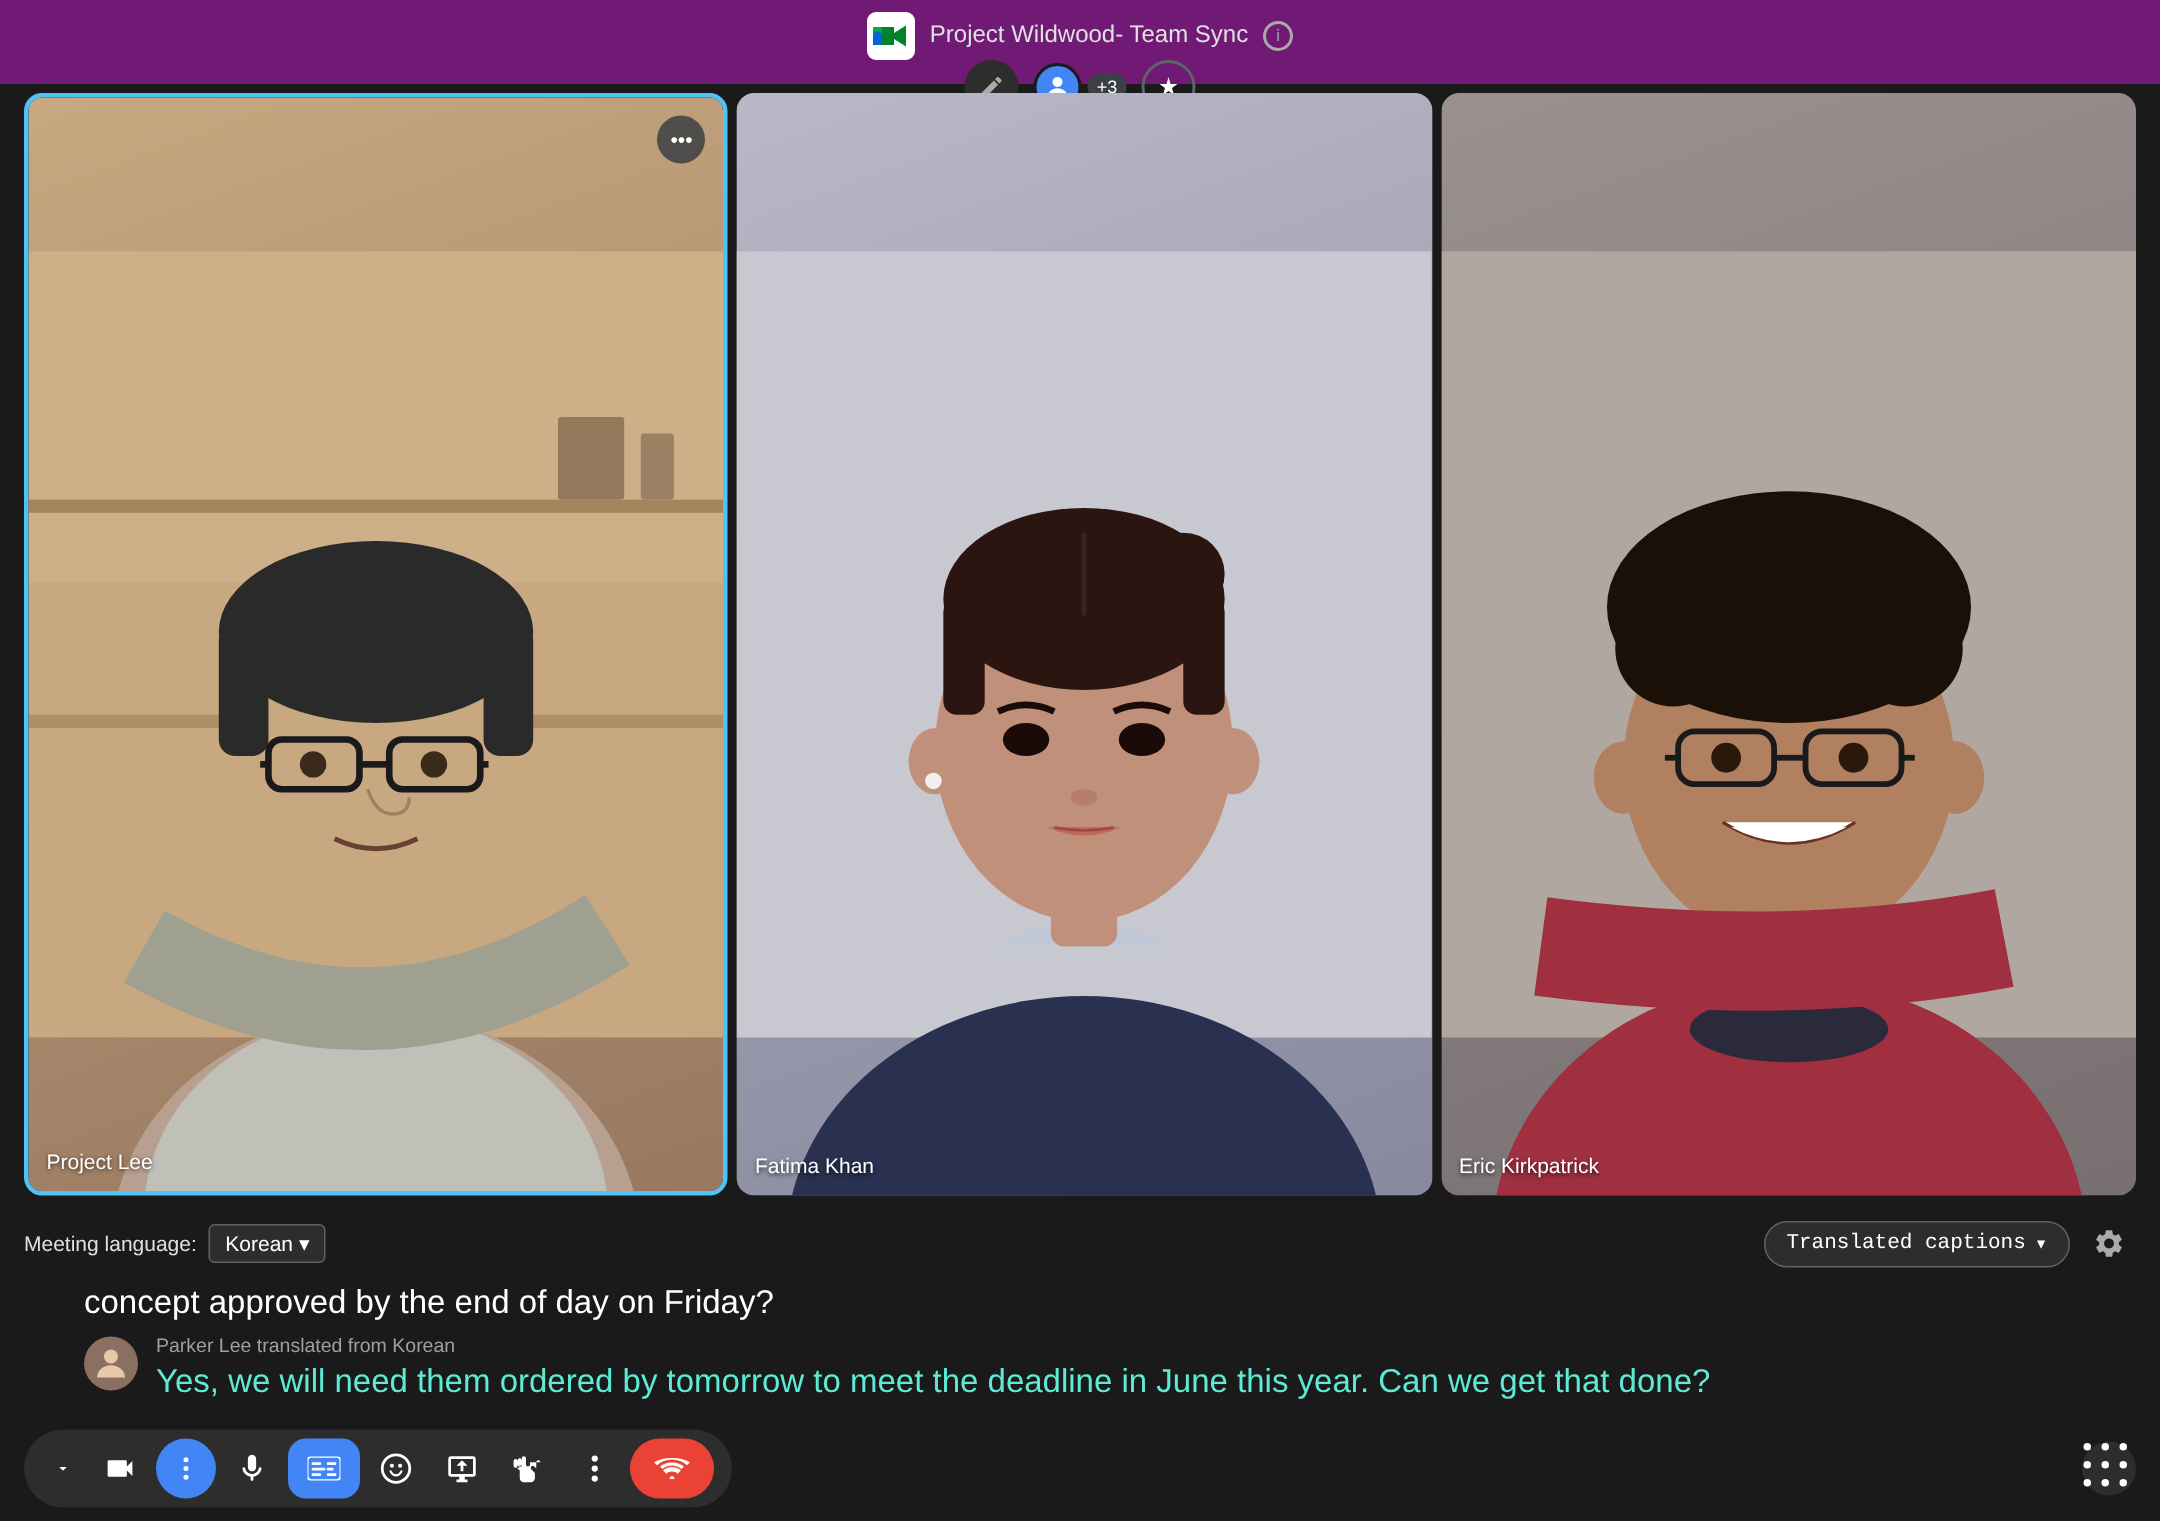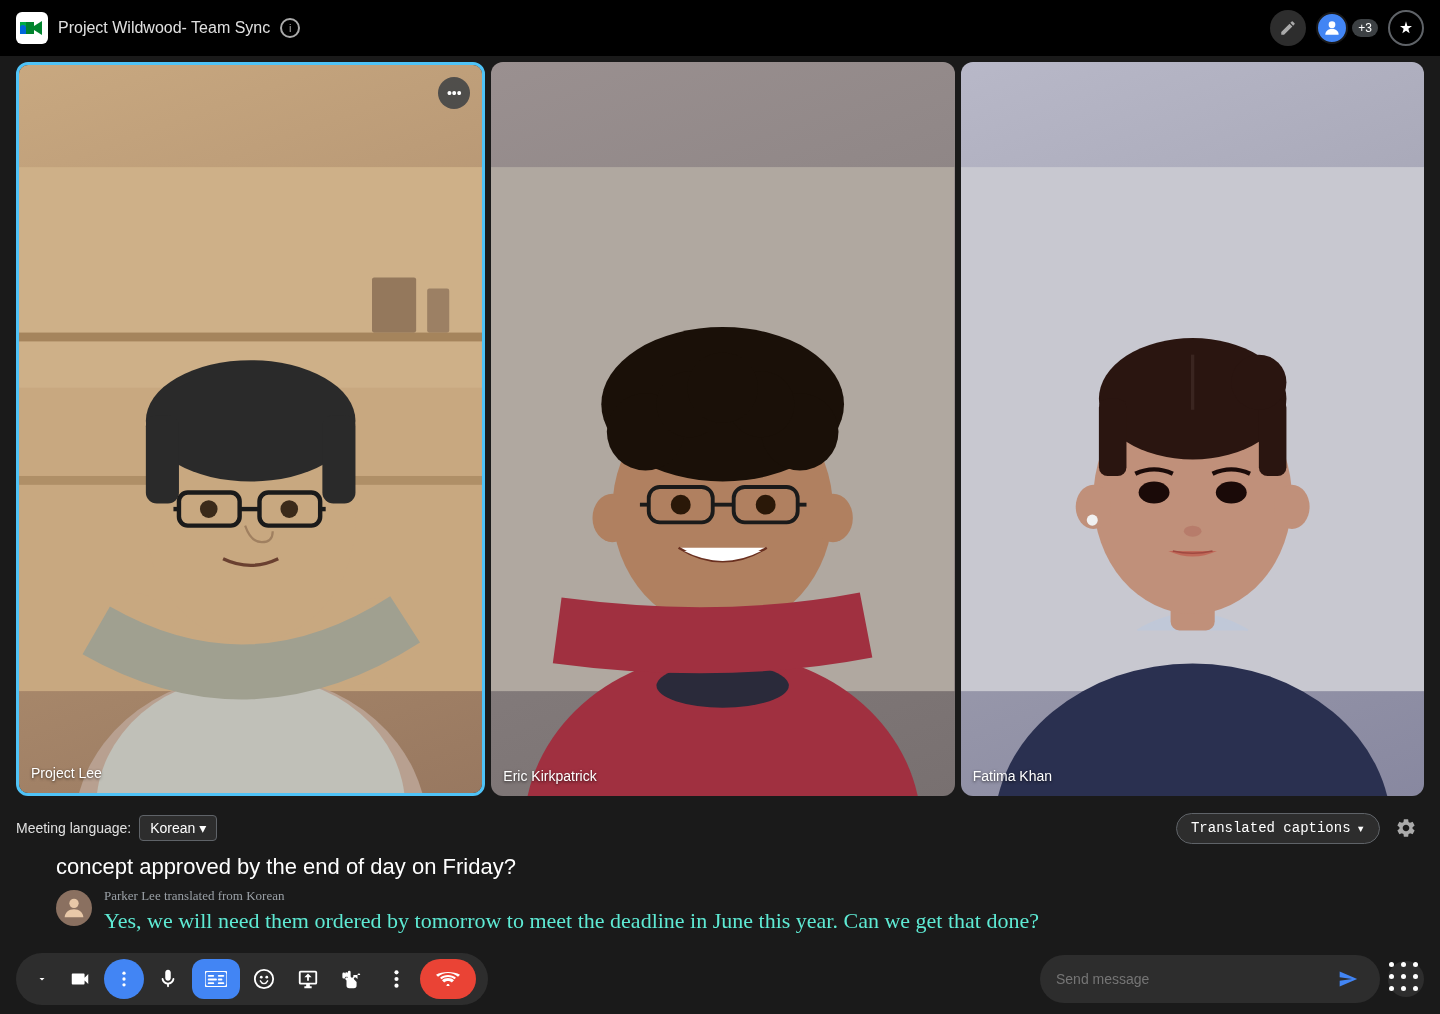--- a/index.html
+++ b/index.html
@@ -12,23 +12,24 @@
       overflow: hidden;
       display: flex;
       flex-direction: column;
     }
 
     
     .top-bar {
       display: flex;
       align-items: center;
       padding: 8px 16px;
-      background: #000000;
+      background: #701a75;
       height: 56px;
       justify-content: space-between;
+      flex-direction: column;
     }
     .top-bar-left {
       display: flex;
       align-items: center;
       gap: 10px;
     }
     .google-meet-logo {
       width: 32px;
       height: 32px;
     }
@@ -241,21 +242,20 @@
       margin-top: 2px;
       overflow: hidden;
       display: flex;
       align-items: center;
       justify-content: center;
       font-size: 14px;
       font-weight: bold;
     }
     .caption-speaker-text {
       flex: 1;
-      font-family: Liberation Serif, serif;
     }
     .speaker-label {
       font-size: 13px;
       color: #9aa0a6;
       margin-bottom: 2px;
     }
     .caption-line-2 {
       font-size: 22px;
       font-weight: 500;
       color: #5eead4;
@@ -485,20 +485,63 @@
         <ellipse cx="320" cy="430" rx="30" ry="40" fill="#c8a880" transform="rotate(15,320,430)"></ellipse>
 
         <path d="M70 420 q140 80 280-10" fill="none" stroke="#a0a090" stroke-width="50"></path>
       </svg>
     </div>
     <button class="more-btn">•••</button>
     <span class="participant-name">Project Lee</span>
   </div>
 
   <div class="video-tile">
+    <div class="video-bg-fatima">
+      <svg viewBox="0 0 420 475" width="100%" height="100%" xmlns="http://www.w3.org/2000/svg" style="position:absolute;top:0;left:0;">
+        <rect width="420" height="475" fill="#b0b0c0"></rect>
+
+        <rect width="420" height="475" fill="#c8c8d0"></rect>
+
+        <ellipse cx="210" cy="600" rx="180" ry="150" fill="#2a3050"></ellipse>
+
+        <path d="M160 420 q50 -30 100 0" fill="#c0c8d8" stroke="#c0c8d8" stroke-width="2"></path>
+
+        <rect x="190" y="355" width="40" height="65" fill="#c0907a" rx="8"></rect>
+
+        <ellipse cx="210" cy="300" rx="90" ry="105" fill="#c0907a"></ellipse>
+
+        <ellipse cx="210" cy="210" rx="85" ry="55" fill="#2a1510"></ellipse>
+        <rect x="125" y="210" width="25" height="70" fill="#2a1510" rx="8"></rect>
+        <rect x="270" y="210" width="25" height="70" fill="#2a1510" rx="8"></rect>
+
+        <circle cx="270" cy="195" r="25" fill="#2a1510"></circle>
+
+        <line x1="210" y1="170" x2="210" y2="220" stroke="#3a2520" stroke-width="3"></line>
+
+        <ellipse cx="120" cy="308" rx="16" ry="20" fill="#c0907a"></ellipse>
+        <ellipse cx="300" cy="308" rx="16" ry="20" fill="#c0907a"></ellipse>
+
+        <circle cx="119" cy="320" r="5" fill="#f0f0f0"></circle>
+
+        <ellipse cx="175" cy="295" rx="14" ry="10" fill="#1a0a08"></ellipse>
+        <ellipse cx="245" cy="295" rx="14" ry="10" fill="#1a0a08"></ellipse>
+
+        <path d="M158 278 q17-8 34 0" fill="none" stroke="#1a0a08" stroke-width="4"></path>
+        <path d="M228 278 q17-8 34 0" fill="none" stroke="#1a0a08" stroke-width="4"></path>
+
+        <ellipse cx="210" cy="330" rx="8" ry="5" fill="#b07060" opacity="0.6"></ellipse>
+
+        <path d="M188 348 q22 10 44 0" fill="#c06858"></path>
+        <path d="M192 348 q18 4 36 0" fill="none" stroke="#a04840" stroke-width="1.5"></path>
+      </svg>
+    </div>
+    <span class="participant-name">Fatima Khan</span>
+  </div>
+
+  <div class="video-tile">
     <div class="video-bg-eric">
       <svg viewBox="0 0 420 475" width="100%" height="100%" xmlns="http://www.w3.org/2000/svg" style="position:absolute;top:0;left:0;">
         <rect width="420" height="475" fill="#9a9090"></rect>
 
         <rect width="420" height="475" fill="#b0a8a0"></rect>
 
         <ellipse cx="210" cy="600" rx="180" ry="160" fill="#a03040"></ellipse>
 
         <ellipse cx="210" cy="470" rx="60" ry="20" fill="#2a2a3a"></ellipse>
 
@@ -525,63 +568,20 @@
         <circle cx="249" cy="306" r="9" fill="#2a1808"></circle>
 
         <path d="M170 345 q40 25 80 0" fill="#fff" stroke="#6a3020" stroke-width="2"></path>
 
         <path d="M175 348 q35 18 70 0" fill="#fff"></path>
 
         <path d="M60 420 q150 20 280-5" fill="none" stroke="#a03040" stroke-width="60"></path>
       </svg>
     </div>
     <span class="participant-name">Eric Kirkpatrick</span>
-  </div>
-
-  <div class="video-tile">
-    <div class="video-bg-fatima">
-      <svg viewBox="0 0 420 475" width="100%" height="100%" xmlns="http://www.w3.org/2000/svg" style="position:absolute;top:0;left:0;">
-        <rect width="420" height="475" fill="#b0b0c0"></rect>
-
-        <rect width="420" height="475" fill="#c8c8d0"></rect>
-
-        <ellipse cx="210" cy="600" rx="180" ry="150" fill="#2a3050"></ellipse>
-
-        <path d="M160 420 q50 -30 100 0" fill="#c0c8d8" stroke="#c0c8d8" stroke-width="2"></path>
-
-        <rect x="190" y="355" width="40" height="65" fill="#c0907a" rx="8"></rect>
-
-        <ellipse cx="210" cy="300" rx="90" ry="105" fill="#c0907a"></ellipse>
-
-        <ellipse cx="210" cy="210" rx="85" ry="55" fill="#2a1510"></ellipse>
-        <rect x="125" y="210" width="25" height="70" fill="#2a1510" rx="8"></rect>
-        <rect x="270" y="210" width="25" height="70" fill="#2a1510" rx="8"></rect>
-
-        <circle cx="270" cy="195" r="25" fill="#2a1510"></circle>
-
-        <line x1="210" y1="170" x2="210" y2="220" stroke="#3a2520" stroke-width="3"></line>
-
-        <ellipse cx="120" cy="308" rx="16" ry="20" fill="#c0907a"></ellipse>
-        <ellipse cx="300" cy="308" rx="16" ry="20" fill="#c0907a"></ellipse>
-
-        <circle cx="119" cy="320" r="5" fill="#f0f0f0"></circle>
-
-        <ellipse cx="175" cy="295" rx="14" ry="10" fill="#1a0a08"></ellipse>
-        <ellipse cx="245" cy="295" rx="14" ry="10" fill="#1a0a08"></ellipse>
-
-        <path d="M158 278 q17-8 34 0" fill="none" stroke="#1a0a08" stroke-width="4"></path>
-        <path d="M228 278 q17-8 34 0" fill="none" stroke="#1a0a08" stroke-width="4"></path>
-
-        <ellipse cx="210" cy="330" rx="8" ry="5" fill="#b07060" opacity="0.6"></ellipse>
-
-        <path d="M188 348 q22 10 44 0" fill="#c06858"></path>
-        <path d="M192 348 q18 4 36 0" fill="none" stroke="#a04840" stroke-width="1.5"></path>
-      </svg>
-    </div>
-    <span class="participant-name">Fatima Khan</span>
   </div>
 
 </div>
 
 <div class="bottom-section">
 
   <div class="caption-bar">
     <div class="meeting-language">
       <span>Meeting language:</span>
       <button class="language-selector">
@@ -691,28 +691,20 @@
       </button>
 
       <button class="ctrl-btn end-call" style="background:#ea4335;border-radius:28px;width:56px;">
         <svg width="24" height="14" viewBox="0 0 24 14" fill="#fff" xmlns="http://www.w3.org/2000/svg">
           <path d="M12 1C8.14 1 4.64 2.42 2 4.79L0 2.79C3.14.97 7.43 0 12 0s8.86.97 12 2.79l-2 2C19.36 2.42 15.86 1 12 1zM12 5c-2.42 0-4.64.88-6.36 2.36L4 5.72C6.14 3.85 8.93 3 12 3s5.86.85 8 2.72l-1.64 1.64C16.64 5.88 14.42 5 12 5zm0 4c-1.46 0-2.79.54-3.8 1.43L6 8.23C7.49 6.84 9.66 6 12 6s4.51.84 6 2.23l-2.2 2.2C14.79 9.54 13.46 9 12 9zm0 3c-.83 0-1.5.67-1.5 1.5S11.17 15 12 15s1.5-.67 1.5-1.5S12.83 12 12 12z"></path>
         </svg>
       </button>
     </div>
 
     <div class="controls-right">
-      <div class="message-input">
-        <input type="text" placeholder="Send message" style="">
-        <button class="send-btn">
-          <svg width="20" height="20" viewBox="0 0 24 24" fill="#4285f4" xmlns="http://www.w3.org/2000/svg">
-            <path d="M2.01 21L23 12 2.01 3 2 10l15 2-15 2z"></path>
-          </svg>
-        </button>
-      </div>
       <button class="apps-btn">
         <div class="grid-dots">
           <div class="grid-dot"></div>
             <div class="grid-dot"></div>
             <div class="grid-dot"></div>
           <div class="grid-dot"></div>
             <div class="grid-dot"></div>
             <div class="grid-dot"></div>
           <div class="grid-dot"></div>
             <div class="grid-dot"></div>

